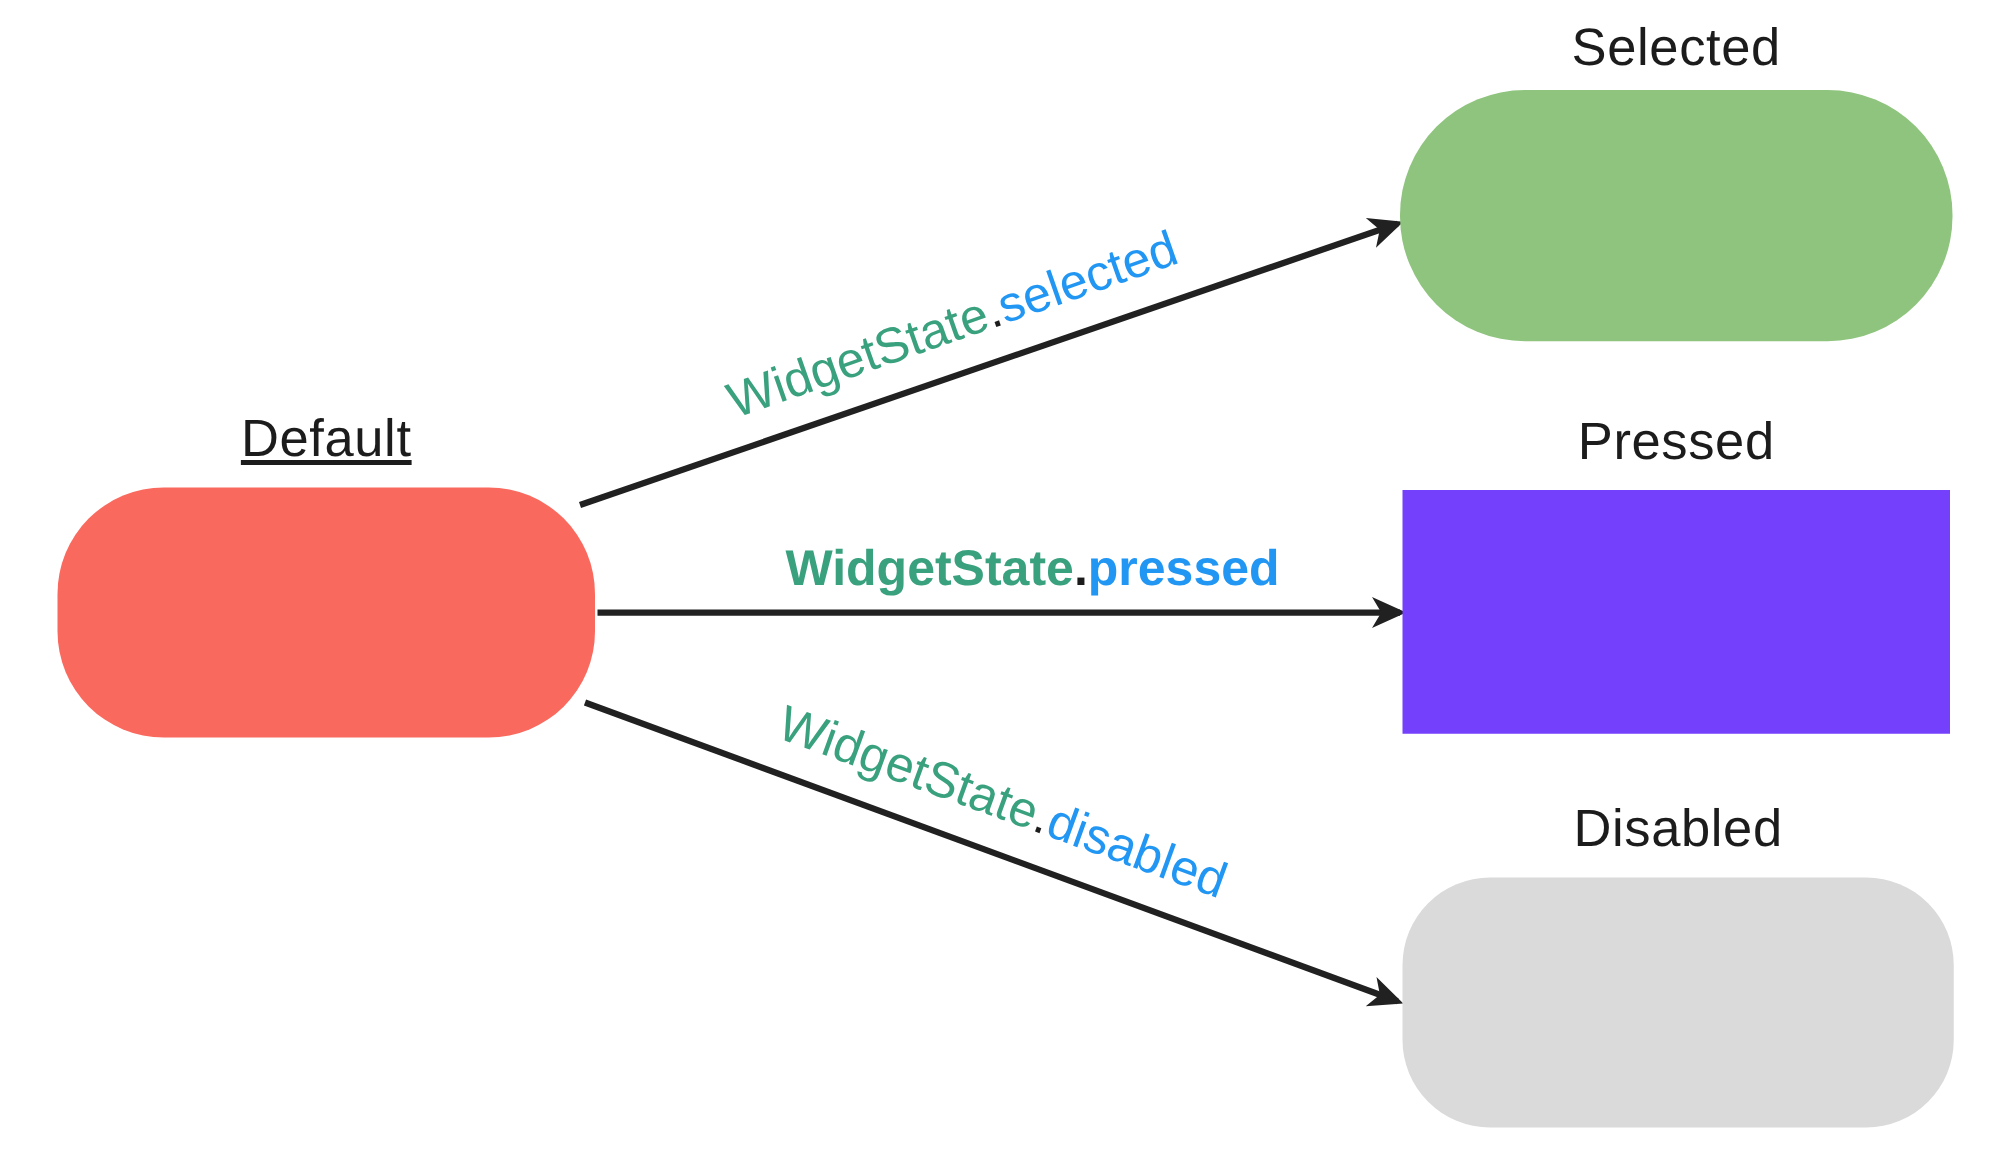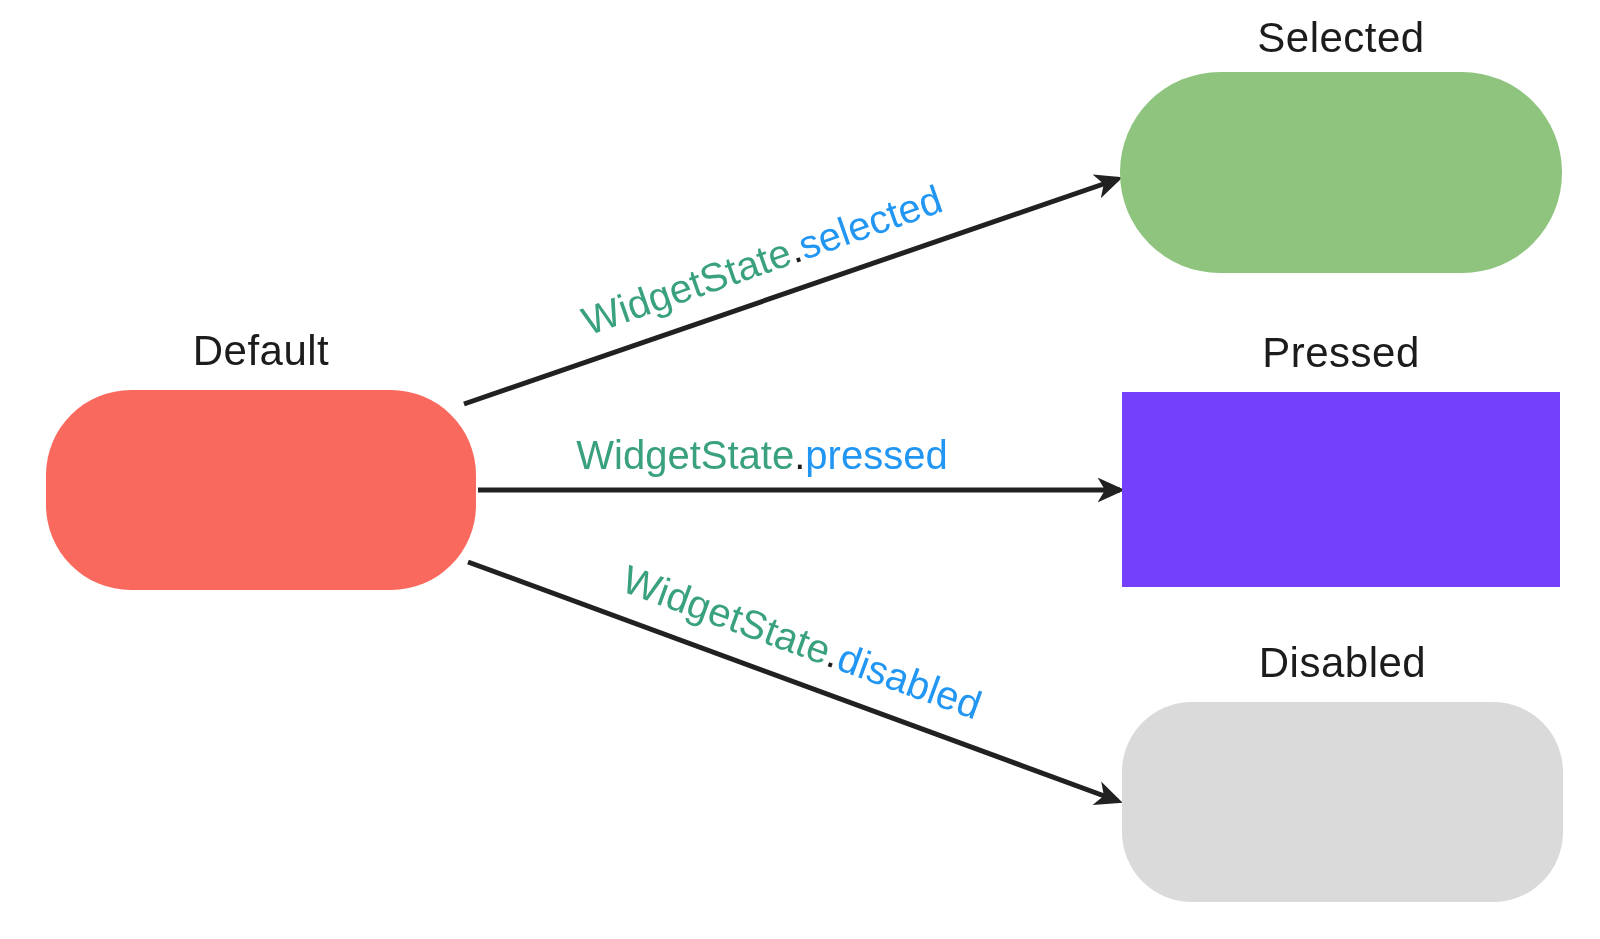--- a/index.html
+++ b/index.html
@@ -59,40 +59,41 @@
   }
   .node-label {
     position: absolute;
     font-size: 42px;
     font-weight: 500;
     line-height: 1;
     text-align: center;
     letter-spacing: 0.5px;
     white-space: nowrap;
   }
-  .label-default  { left: 46px;   width: 430px; top: 330px; }
+  .label-default  { left: 46px;   width: 430px; top: 330px; text-decoration: underline; }
   .label-selected { left: 1120px; width: 442px; top: 17px;  }
   .label-pressed  { left: 1122px; width: 438px; top: 332px; }
   .label-disabled { left: 1122px; width: 441px; top: 642px; }
   .edge-label {
     position: absolute;
     font-size: 40px;
     font-weight: 500;
     line-height: 1;
     white-space: nowrap;
     transform: translate(-50%, -50%);
   }
   .edge-label-selected {
     left: 762px;
     top: 260px;
     transform: translate(-50%, -50%) rotate(-19.3deg);
   }
   .edge-label-pressed {
-    left: 762px;
+    left: 826px;
     top: 455px;
+    font-weight: bold;
   }
   .edge-label-disabled {
     left: 802px;
     top: 642px;
     transform: translate(-50%, -50%) rotate(20deg);
   }
 </style>
 </head>
 <body>
 

